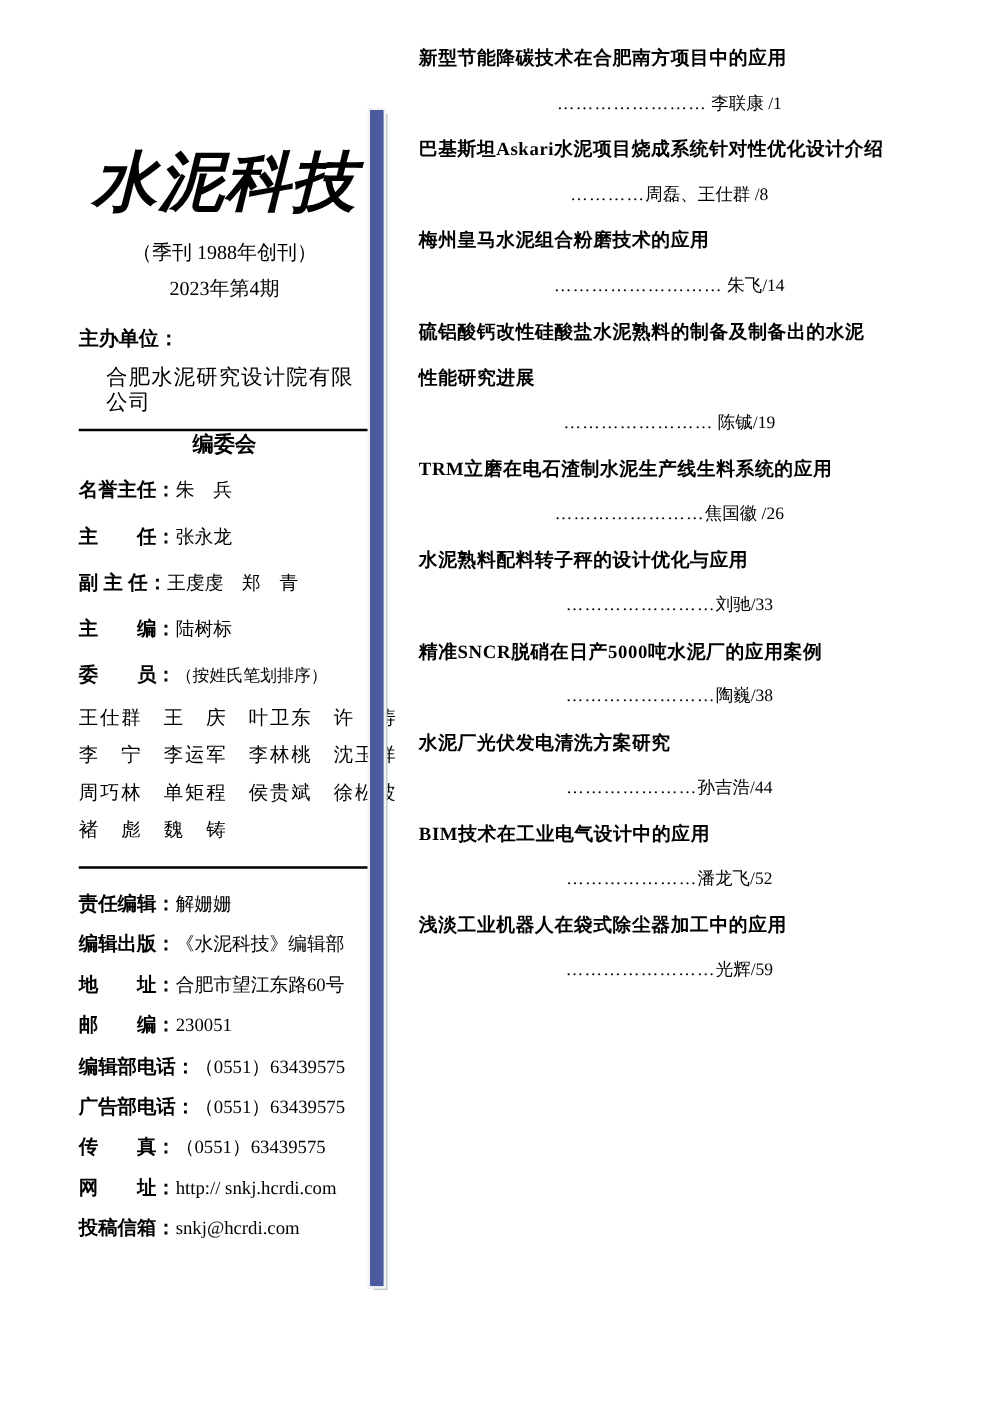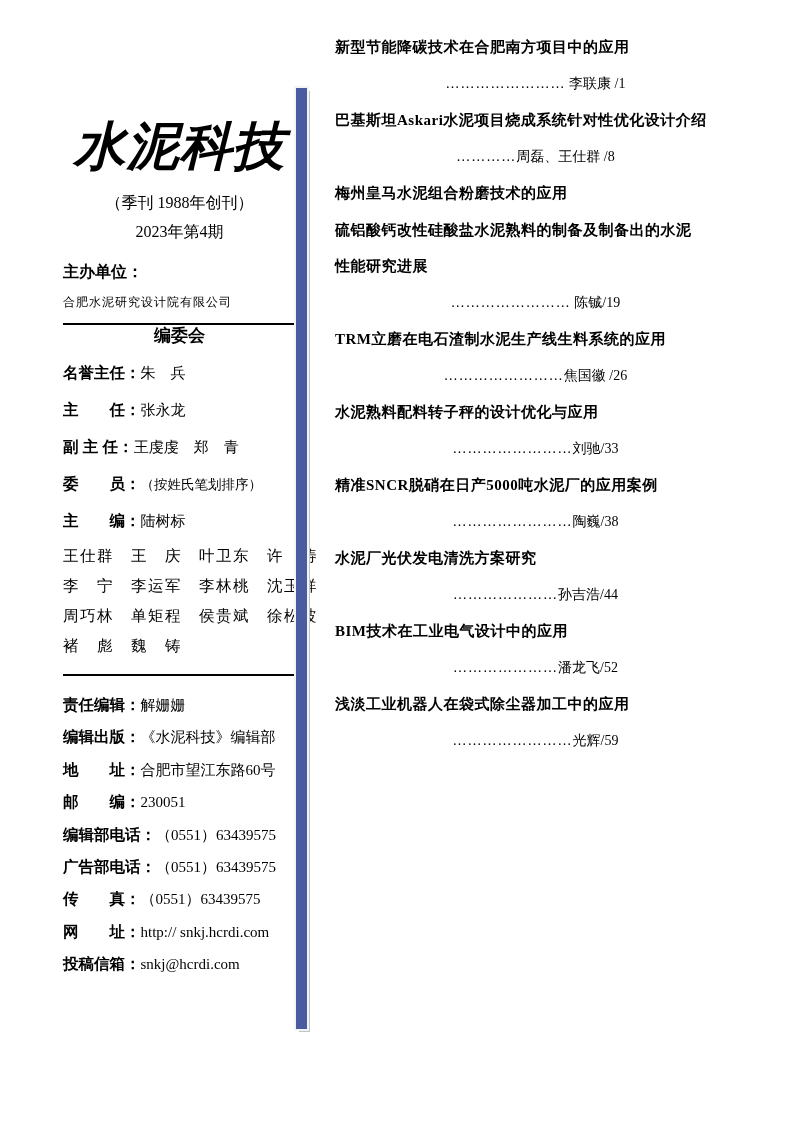--- a/index.html
+++ b/index.html
@@ -14,21 +14,21 @@
     margin-top:104px;height:84px;line-height:84px;
     font-family:"DejaVu Serif",serif;font-style:italic;font-weight:bold;
     font-size:52px;text-align:center;letter-spacing:1px;white-space:nowrap;
   }
   .subtitle{margin-top:4px;text-align:center;font-size:16px;line-height:22px;}
   .issue{margin-top:7px;text-align:center;font-size:16px;line-height:22px;}
   .org-label{
     margin-top:19px;font-size:16px;font-weight:bold;line-height:20px;
     font-family:"Liberation Sans","DejaVu Sans",sans-serif;
   }
-  .org-value{margin-top:10px;font-size:12px;line-height:20px;letter-spacing:1px;}
+  .org-value{margin-top:10px;font-size:17px;line-height:20px;letter-spacing:1px;margin-left:22px;}
   .rule{border:none;border-top:2px solid #000;margin:0;}
   .rule-1{margin-top:11px;}
   .rule-2{margin-top:13px;}
   .board-heading{
     text-align:center;font-size:17px;font-weight:bold;line-height:22px;
     font-family:"Liberation Sans","DejaVu Sans",sans-serif;
   }
   .role-row{margin-top:15px;line-height:21px;font-size:15.5px;white-space:nowrap;}
   .role-lbl{
     font-family:"Liberation Sans","DejaVu Sans",sans-serif;
@@ -87,24 +87,24 @@
     <div class="role-row">
       <span class="role-lbl">名誉主任：</span><span class="role-val">朱　兵</span>
     </div>
     <div class="role-row">
       <span class="role-lbl">主　　任：</span><span class="role-val">张永龙</span>
     </div>
     <div class="role-row">
       <span class="role-lbl">副 主 任：</span><span class="role-val">王虔虔　郑　青</span>
     </div>
     <div class="role-row">
+      <span class="role-lbl">主　　编：</span><span class="role-val">陆树标</span>
+    </div>
+    <div class="role-row">
       <span class="role-lbl">委　　员：</span><span class="role-val paren">（按姓氏笔划排序）</span>
-    </div>
-    <div class="role-row">
-      <span class="role-lbl">主　　编：</span><span class="role-val">陆树标</span>
     </div>
 
     <div class="members">
       <div class="member-row">王仕群　王　庆　叶卫东　许　涛</div>
       <div class="member-row">李　宁　李运军　李林桃　沈玉祥</div>
       <div class="member-row">周巧林　单矩程　侯贵斌　徐松波</div>
       <div class="member-row">褚　彪　魏　铸</div>
     </div>
 
     <hr class="rule rule-2">
@@ -152,20 +152,21 @@
         <div class="toc-byline"><span class="toc-leader">……………………</span><span> 李联康 /1</span></div>
       </div>
 
       <div class="toc-entry">
         <div class="toc-title">巴基斯坦Askari水泥项目烧成系统针对性优化设计介绍</div>
         <div class="toc-byline"><span class="toc-leader">…………</span><span>周磊、王仕群 /8</span></div>
       </div>
 
       <div class="toc-entry">
         <div class="toc-title">梅州皇马水泥组合粉磨技术的应用</div>
+        <div class="toc-byline"><span class="toc-leader">………………………</span><span> 朱飞/14</span></div>
       </div>
 
       <div class="toc-entry">
         <div class="toc-title">硫铝酸钙改性硅酸盐水泥熟料的制备及制备出的水泥
 性能研究进展</div>
         <div class="toc-byline"><span class="toc-leader">……………………</span><span> 陈铖/19</span></div>
       </div>
 
       <div class="toc-entry">
         <div class="toc-title">TRM立磨在电石渣制水泥生产线生料系统的应用</div>

